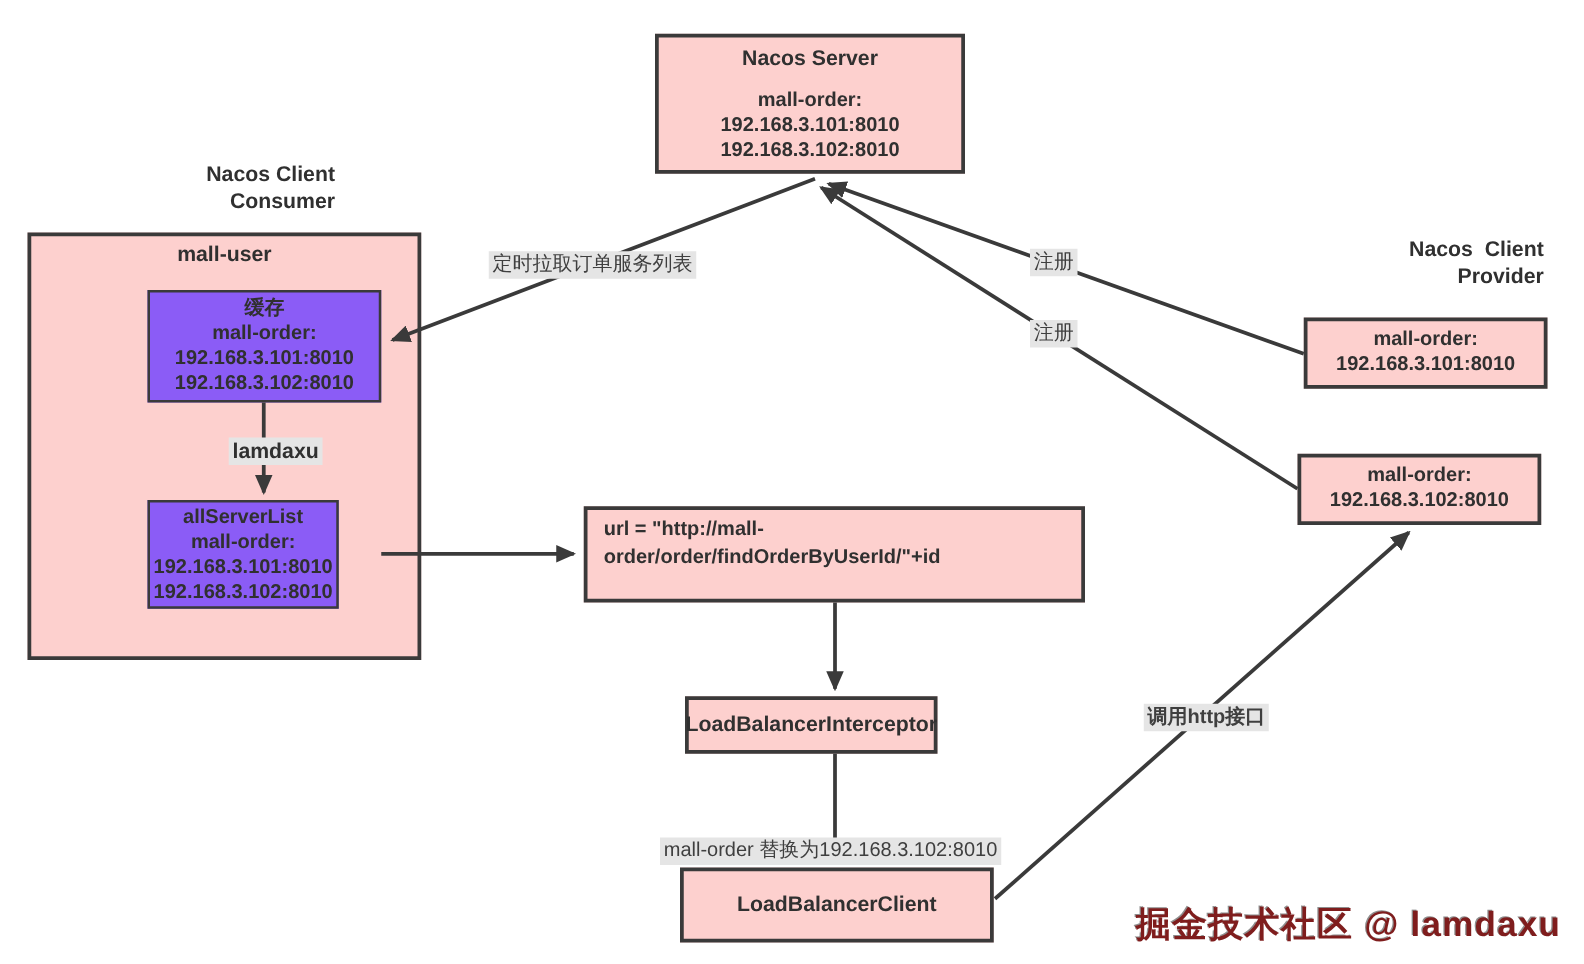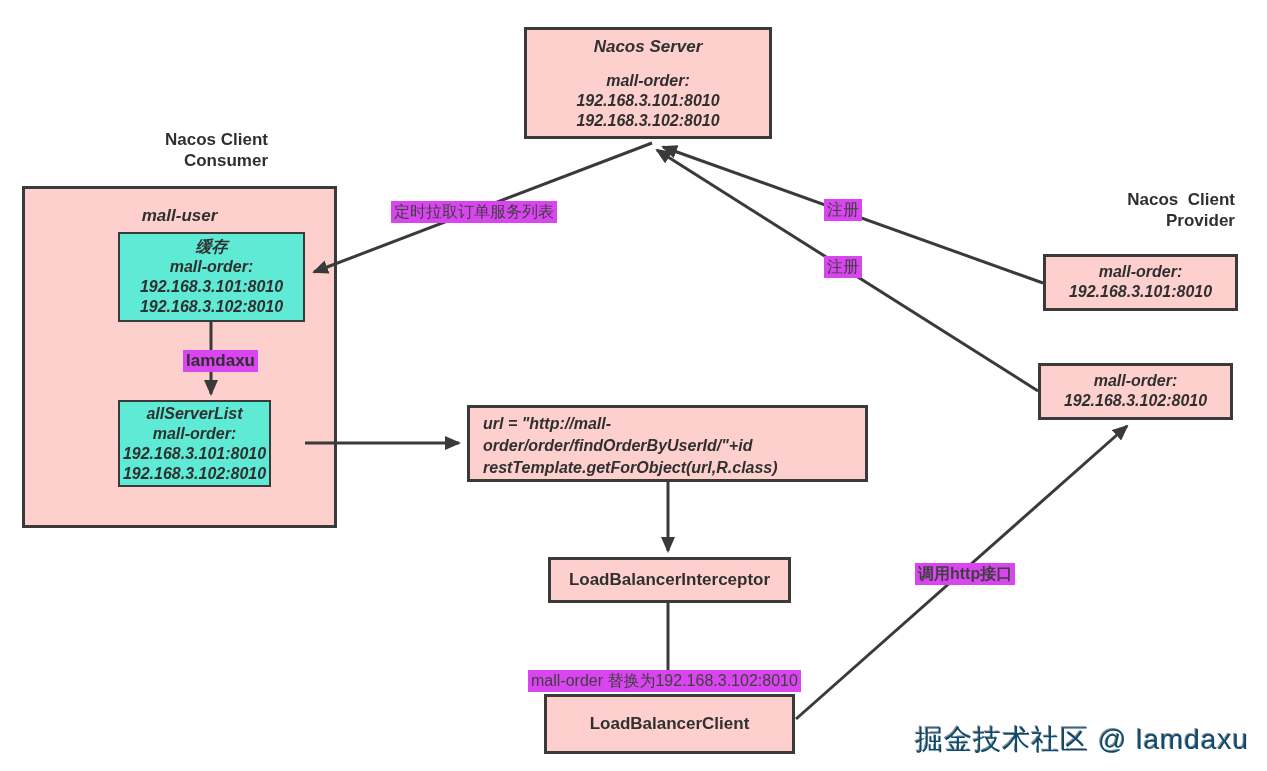--- a/index.html
+++ b/index.html
@@ -2,51 +2,51 @@
 <html><head>
 <meta charset="utf-8">
 <style>
   html,body{margin:0;padding:0;background:#ffffff;}
   #scene{
     position:relative;width:1267px;height:771px;background:#ffffff;overflow:hidden;
     font-family:"Liberation Sans","DejaVu Sans",sans-serif;color:#303030;
   }
   .box{position:absolute;box-sizing:border-box;border:3px solid #3a3a3a;
        background:#fdd0ce;text-align:center;font-weight:bold;z-index:1;}
-  .green{background:#5eead4;border-width:2px;}
-  .bline{font-size:16px;line-height:20px;font-weight:bold;white-space:pre;font-style:italic;}
+  .green{background:#8b5cf6;border-width:2px;}
+  .bline{font-size:16px;line-height:20px;font-weight:bold;white-space:pre;}
   .title{position:absolute;text-align:right;font-weight:bold;font-size:17px;
          line-height:21px;white-space:pre-wrap;z-index:1;}
   .elabel{position:absolute;font-size:16px;line-height:20px;color:#3f3f3f;
-          background:#d946ef;padding:1px 3px;white-space:nowrap;z-index:3;}
+          background:#e5e5e5;padding:1px 3px;white-space:nowrap;z-index:3;}
   #server-box{left:524px;top:27px;width:248px;height:112px;padding-top:7px;}
   #server-box .gap{height:14px;}
-  #malluser-box{left:22px;top:186px;width:315px;height:342px;padding-top:17px;font-size:17px;}
+  #malluser-box{left:22px;top:186px;width:315px;height:342px;padding-top:5px;font-size:17px;}
   #cache-box{left:118px;top:232px;width:187px;height:90px;padding-top:3px;font-size:15px;}
   #serverlist-box{left:118px;top:400px;width:153px;height:87px;padding-top:2px;font-size:15px;}
   #code-box{left:467px;top:405px;width:401px;height:77px;text-align:left;
             padding:5px 0 0 13px;font-size:16px;}
   #code-box .bline{line-height:22px;}
-  #interceptor-box{left:548px;top:557px;width:243px;height:46px;display:flex;
+  #interceptor-box{left:548px;top:557px;width:202px;height:46px;display:flex;
                    align-items:center;justify-content:center;font-size:17px;}
   #client-box{left:544px;top:694px;width:251px;height:60px;display:flex;
               align-items:center;justify-content:center;font-size:17px;}
   #provider1-box{left:1043px;top:254px;width:195px;height:57px;padding-top:5px;}
   #provider2-box{left:1038px;top:363px;width:195px;height:57px;padding-top:5px;}
   #consumer-title{left:88px;top:129px;width:180px;}
   #provider-title{left:1035px;top:189px;width:200px;}
   #ribbon-label{left:183px;top:350px;font-weight:bold;color:#303030;font-size:17px;}
   #pull-label{left:391px;top:201px;}
   #register1-label{left:824px;top:199px;}
   #register2-label{left:824px;top:256px;}
   #intercept-label{left:497px;top:509px;}
   #replace-label{left:528px;top:638px;margin-top:32px;}
   #http-label{left:915px;top:563px;font-weight:bold;}
-  #watermark{position:absolute;right:18px;bottom:12px;font-size:28px;font-weight:normal;
-             color:#0c4a6e;text-shadow:2px 2px 1px #ffffff,-1px -1px 0 #8e8e8e;
+  #watermark{position:absolute;right:18px;bottom:12px;font-size:28px;font-weight:bold;
+             color:#7f1d1d;text-shadow:2px 2px 1px #ffffff,-1px -1px 0 #8e8e8e;
              z-index:3;letter-spacing:1px;margin-left:44px;}
   #edges{position:absolute;left:0;top:0;z-index:2;pointer-events:none;}
 </style>
 </head>
 <body>
 
 <div id="scene">
 
   <div class="title" id="consumer-title">Nacos Client
 Consumer</div>
@@ -75,21 +75,20 @@
   <div class="box green" id="serverlist-box">
     <div class="bline">allServerList</div>
     <div class="bline">mall-order:</div>
     <div class="bline">192.168.3.101:8010</div>
     <div class="bline">192.168.3.102:8010</div>
   </div>
 
   <div class="box" id="code-box">
     <div class="bline">url = "http://mall-</div>
     <div class="bline">order/order/findOrderByUserId/"+id</div>
-    <div class="bline">restTemplate.getForObject(url,R.class)</div>
   </div>
 
   <div class="box" id="interceptor-box">LoadBalancerInterceptor</div>
 
   <div class="box" id="client-box">LoadBalancerClient</div>
 
   <div class="box" id="provider1-box">
     <div class="bline">mall-order:</div>
     <div class="bline">192.168.3.101:8010</div>
   </div>

